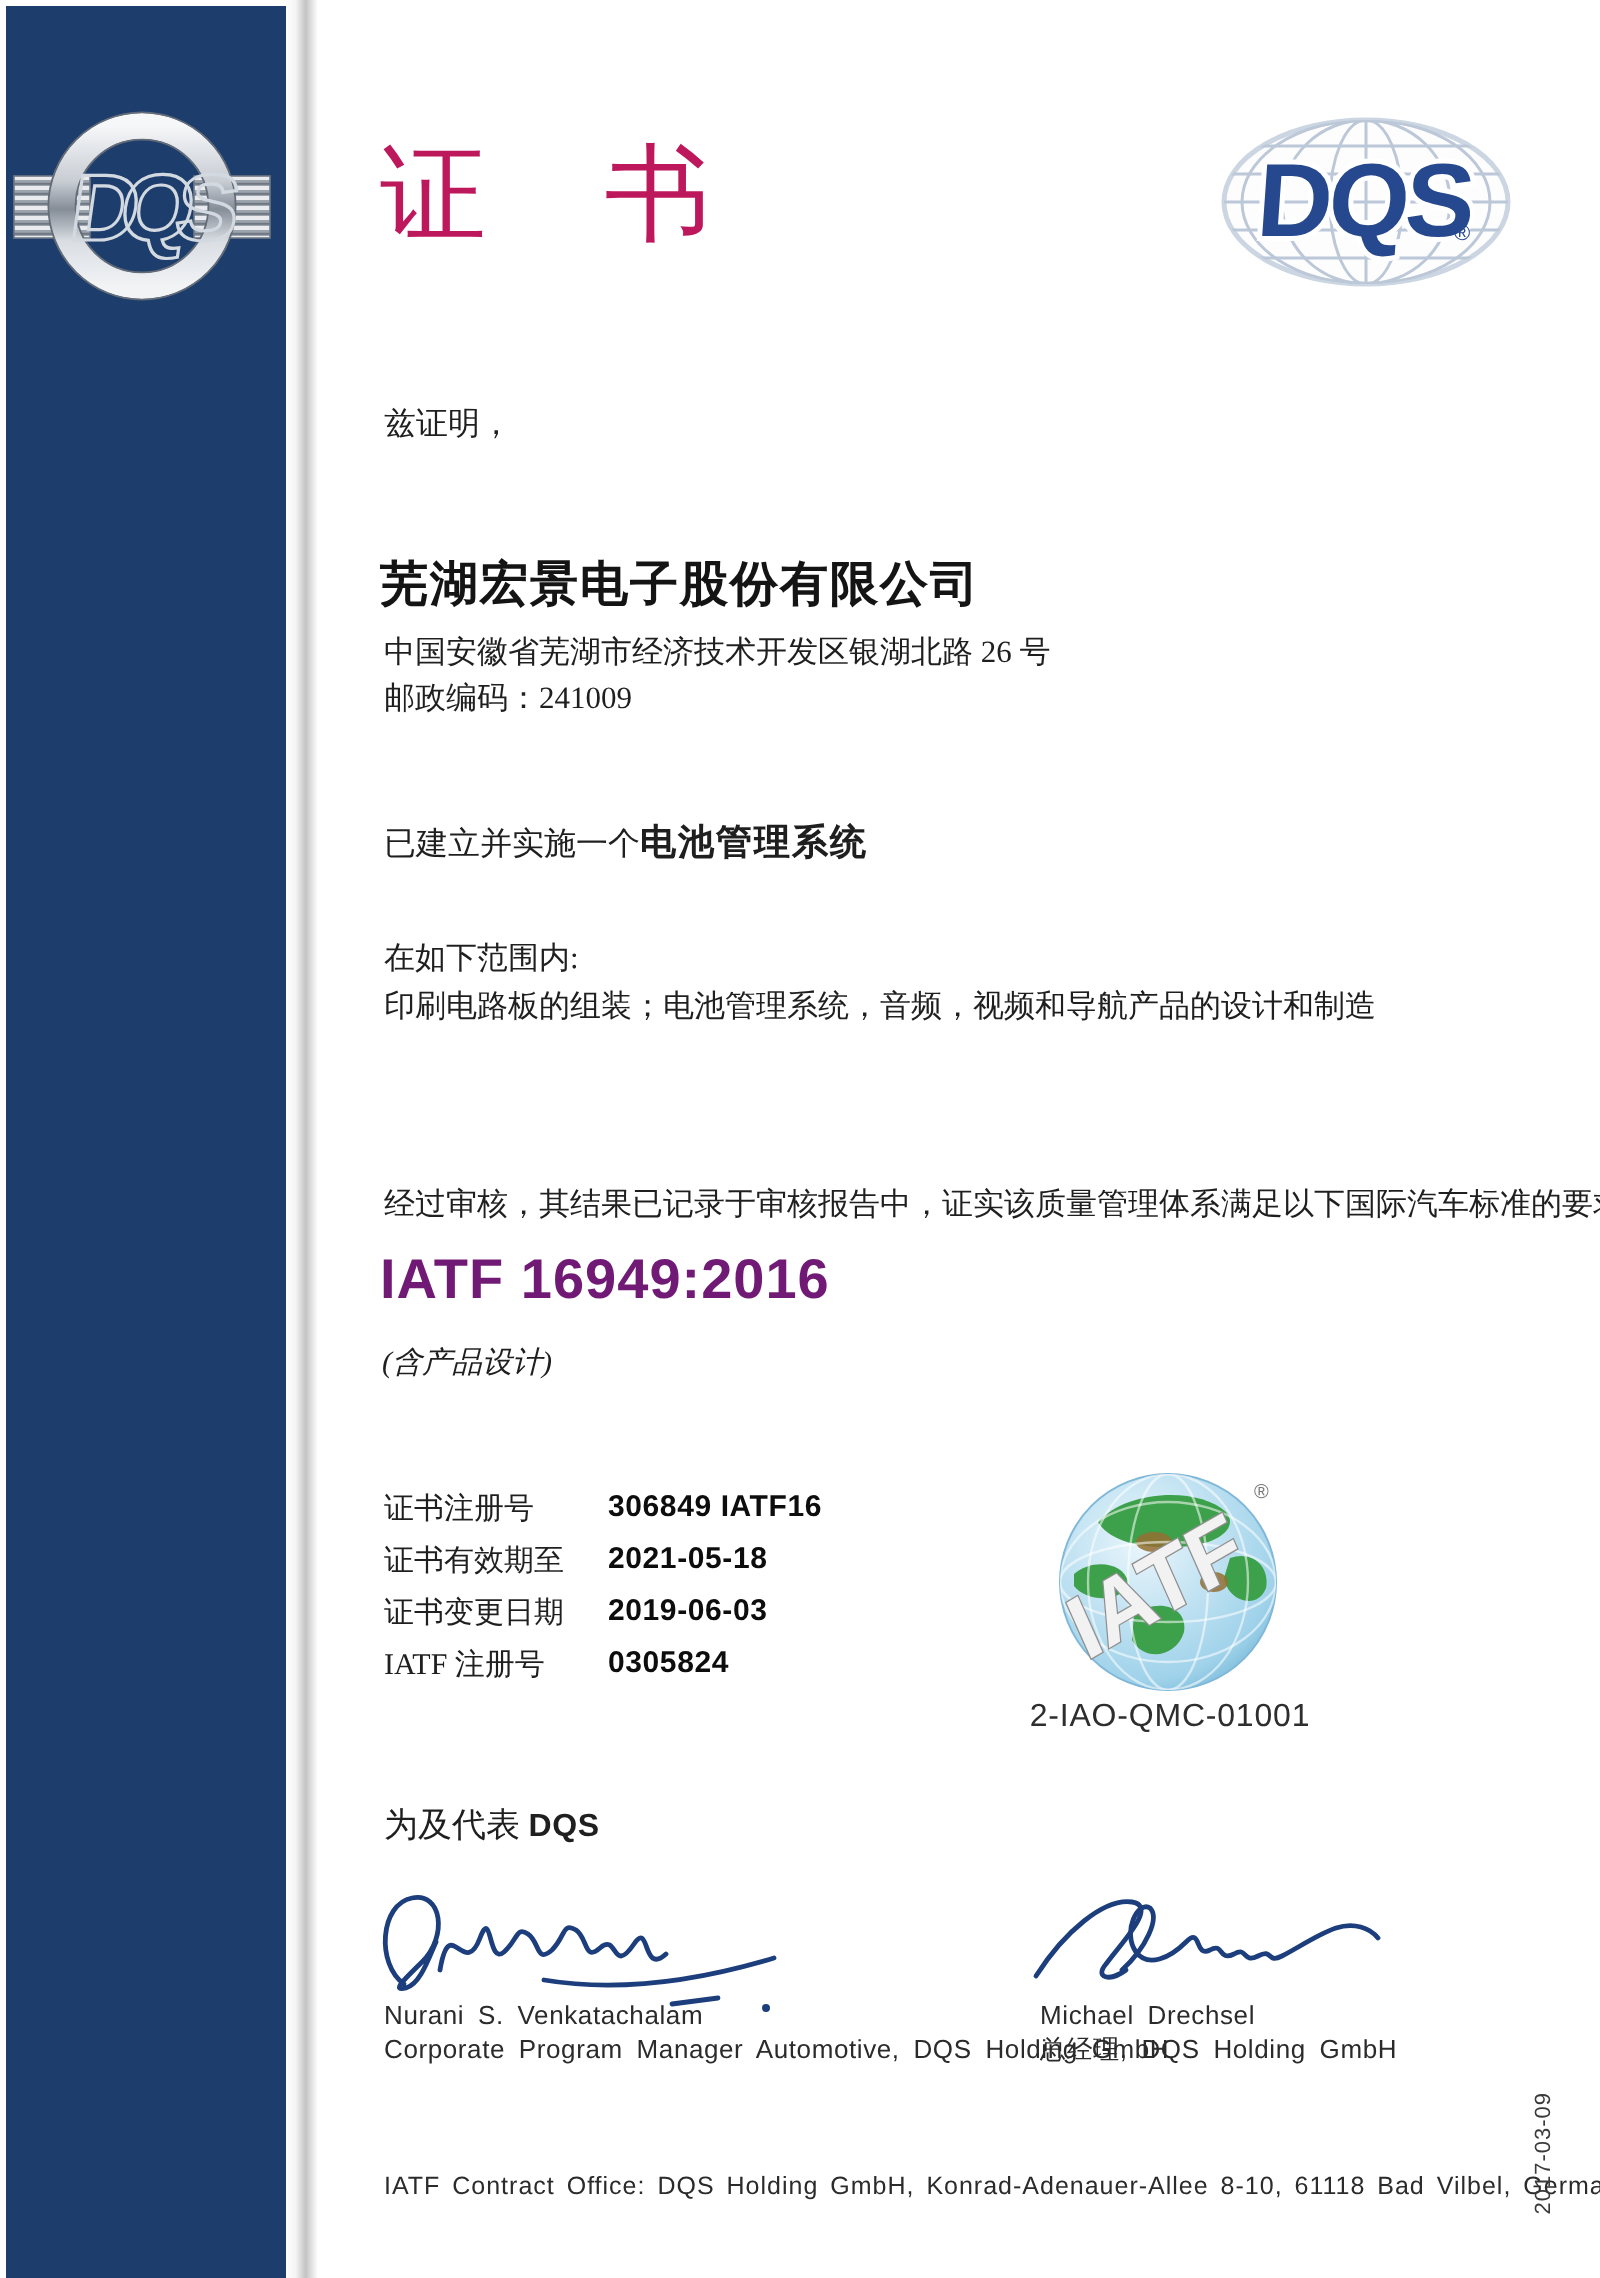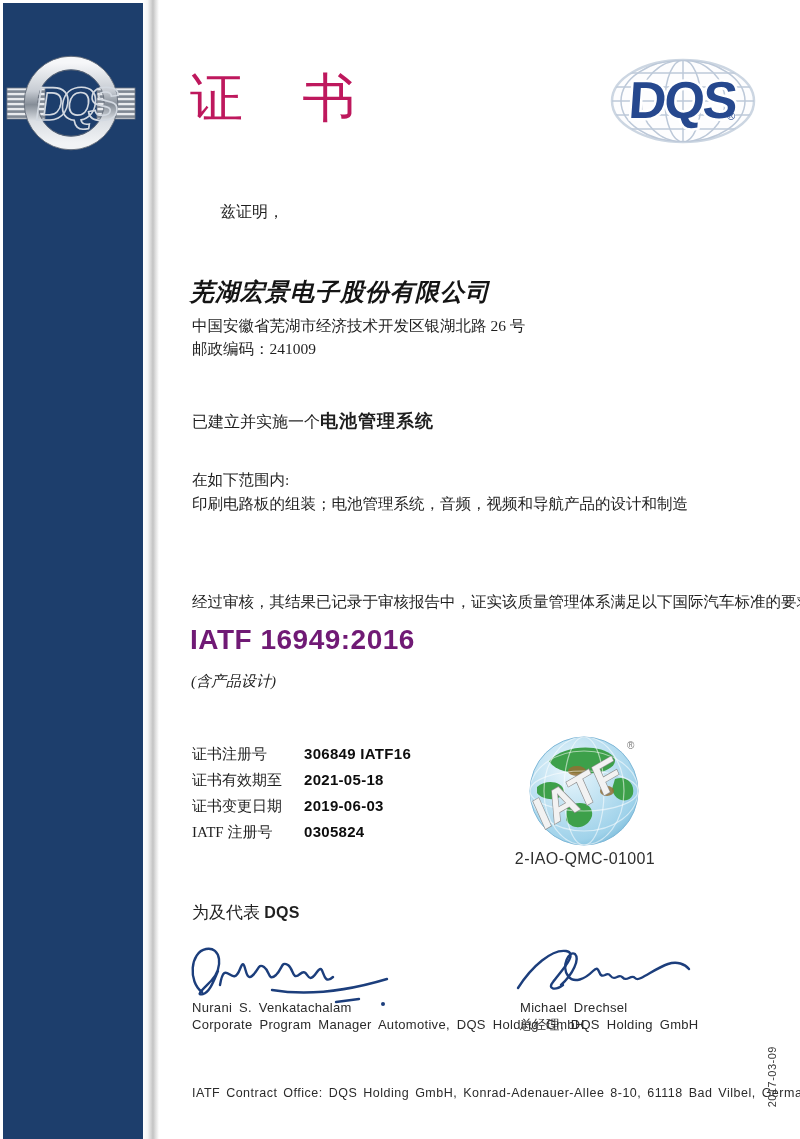--- a/index.html
+++ b/index.html
@@ -17,22 +17,22 @@
   .emblem{left:5px;top:38px;}
 
   
   .divider{left:143px;top:0;width:16px;height:1139px;
     background:linear-gradient(to right,#ffffff 0%,#f4f4f4 30%,#c3c3c3 62%,#dedede 78%,#ffffff 100%);}
 
   .page-title{left:190px;top:68px;font-size:53px;line-height:1.15;color:#be185d;
     white-space:pre;word-spacing:46px;}
   .dqs-globe{left:608px;top:56px;}
 
-  .intro{left:192px;top:202px;font-size:16px;margin-left:28px;}
-  .company-name{left:190px;top:276px;font-size:24px;font-weight:bold;color:#141414;letter-spacing:1px;font-style:italic;}
+  .intro{left:192px;top:202px;font-size:16px;}
+  .company-name{left:190px;top:276px;font-size:24px;font-weight:bold;color:#141414;letter-spacing:1px;}
   .company-address{left:192px;top:316px;font-size:15.5px;}
   .company-postal{left:192px;top:339px;font-size:15.5px;}
 
   .implemented{left:192px;top:409px;font-size:16px;}
   .implemented b{font-size:18px;letter-spacing:1px;}
   .scope{left:192px;top:468px;font-size:15.5px;line-height:24px;}
   .audit{left:192px;top:592px;font-size:15.5px;}
 
   .standard-name{left:190px;top:624px;font-size:28px;font-weight:bold;color:#701a75;letter-spacing:.5px;}
   .standard-note{left:191px;top:672px;font-size:15px;font-style:italic;}

